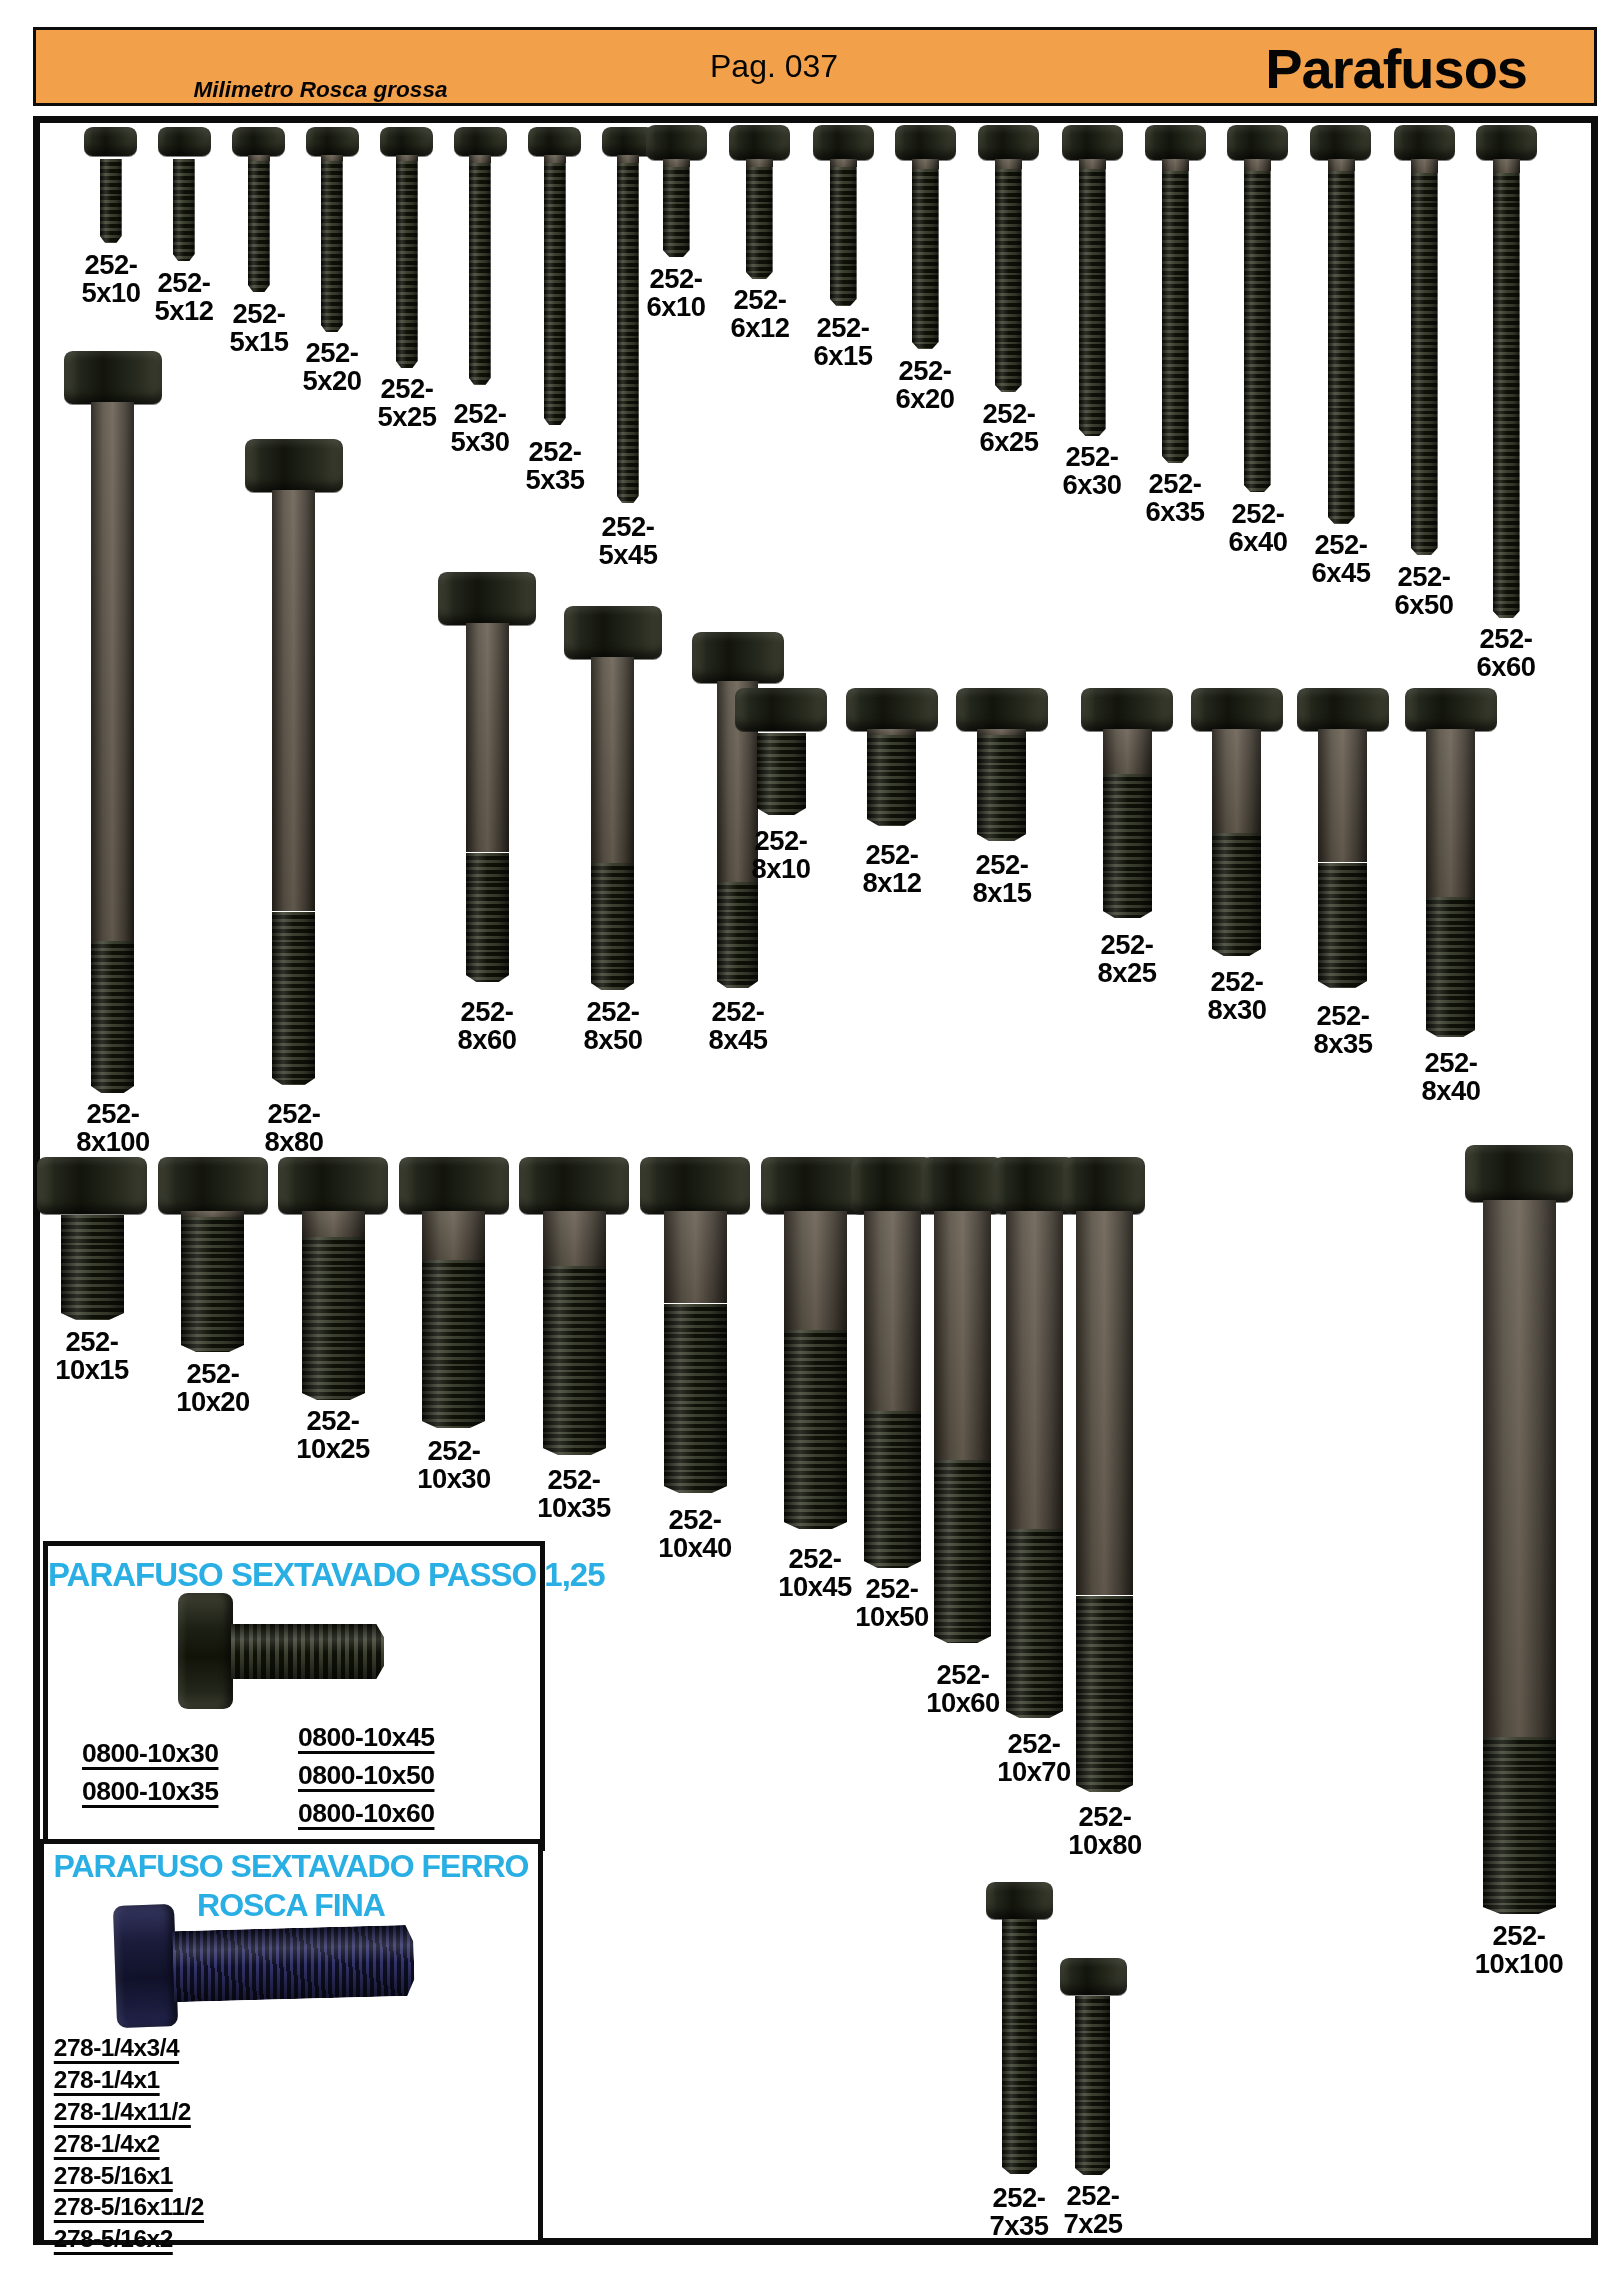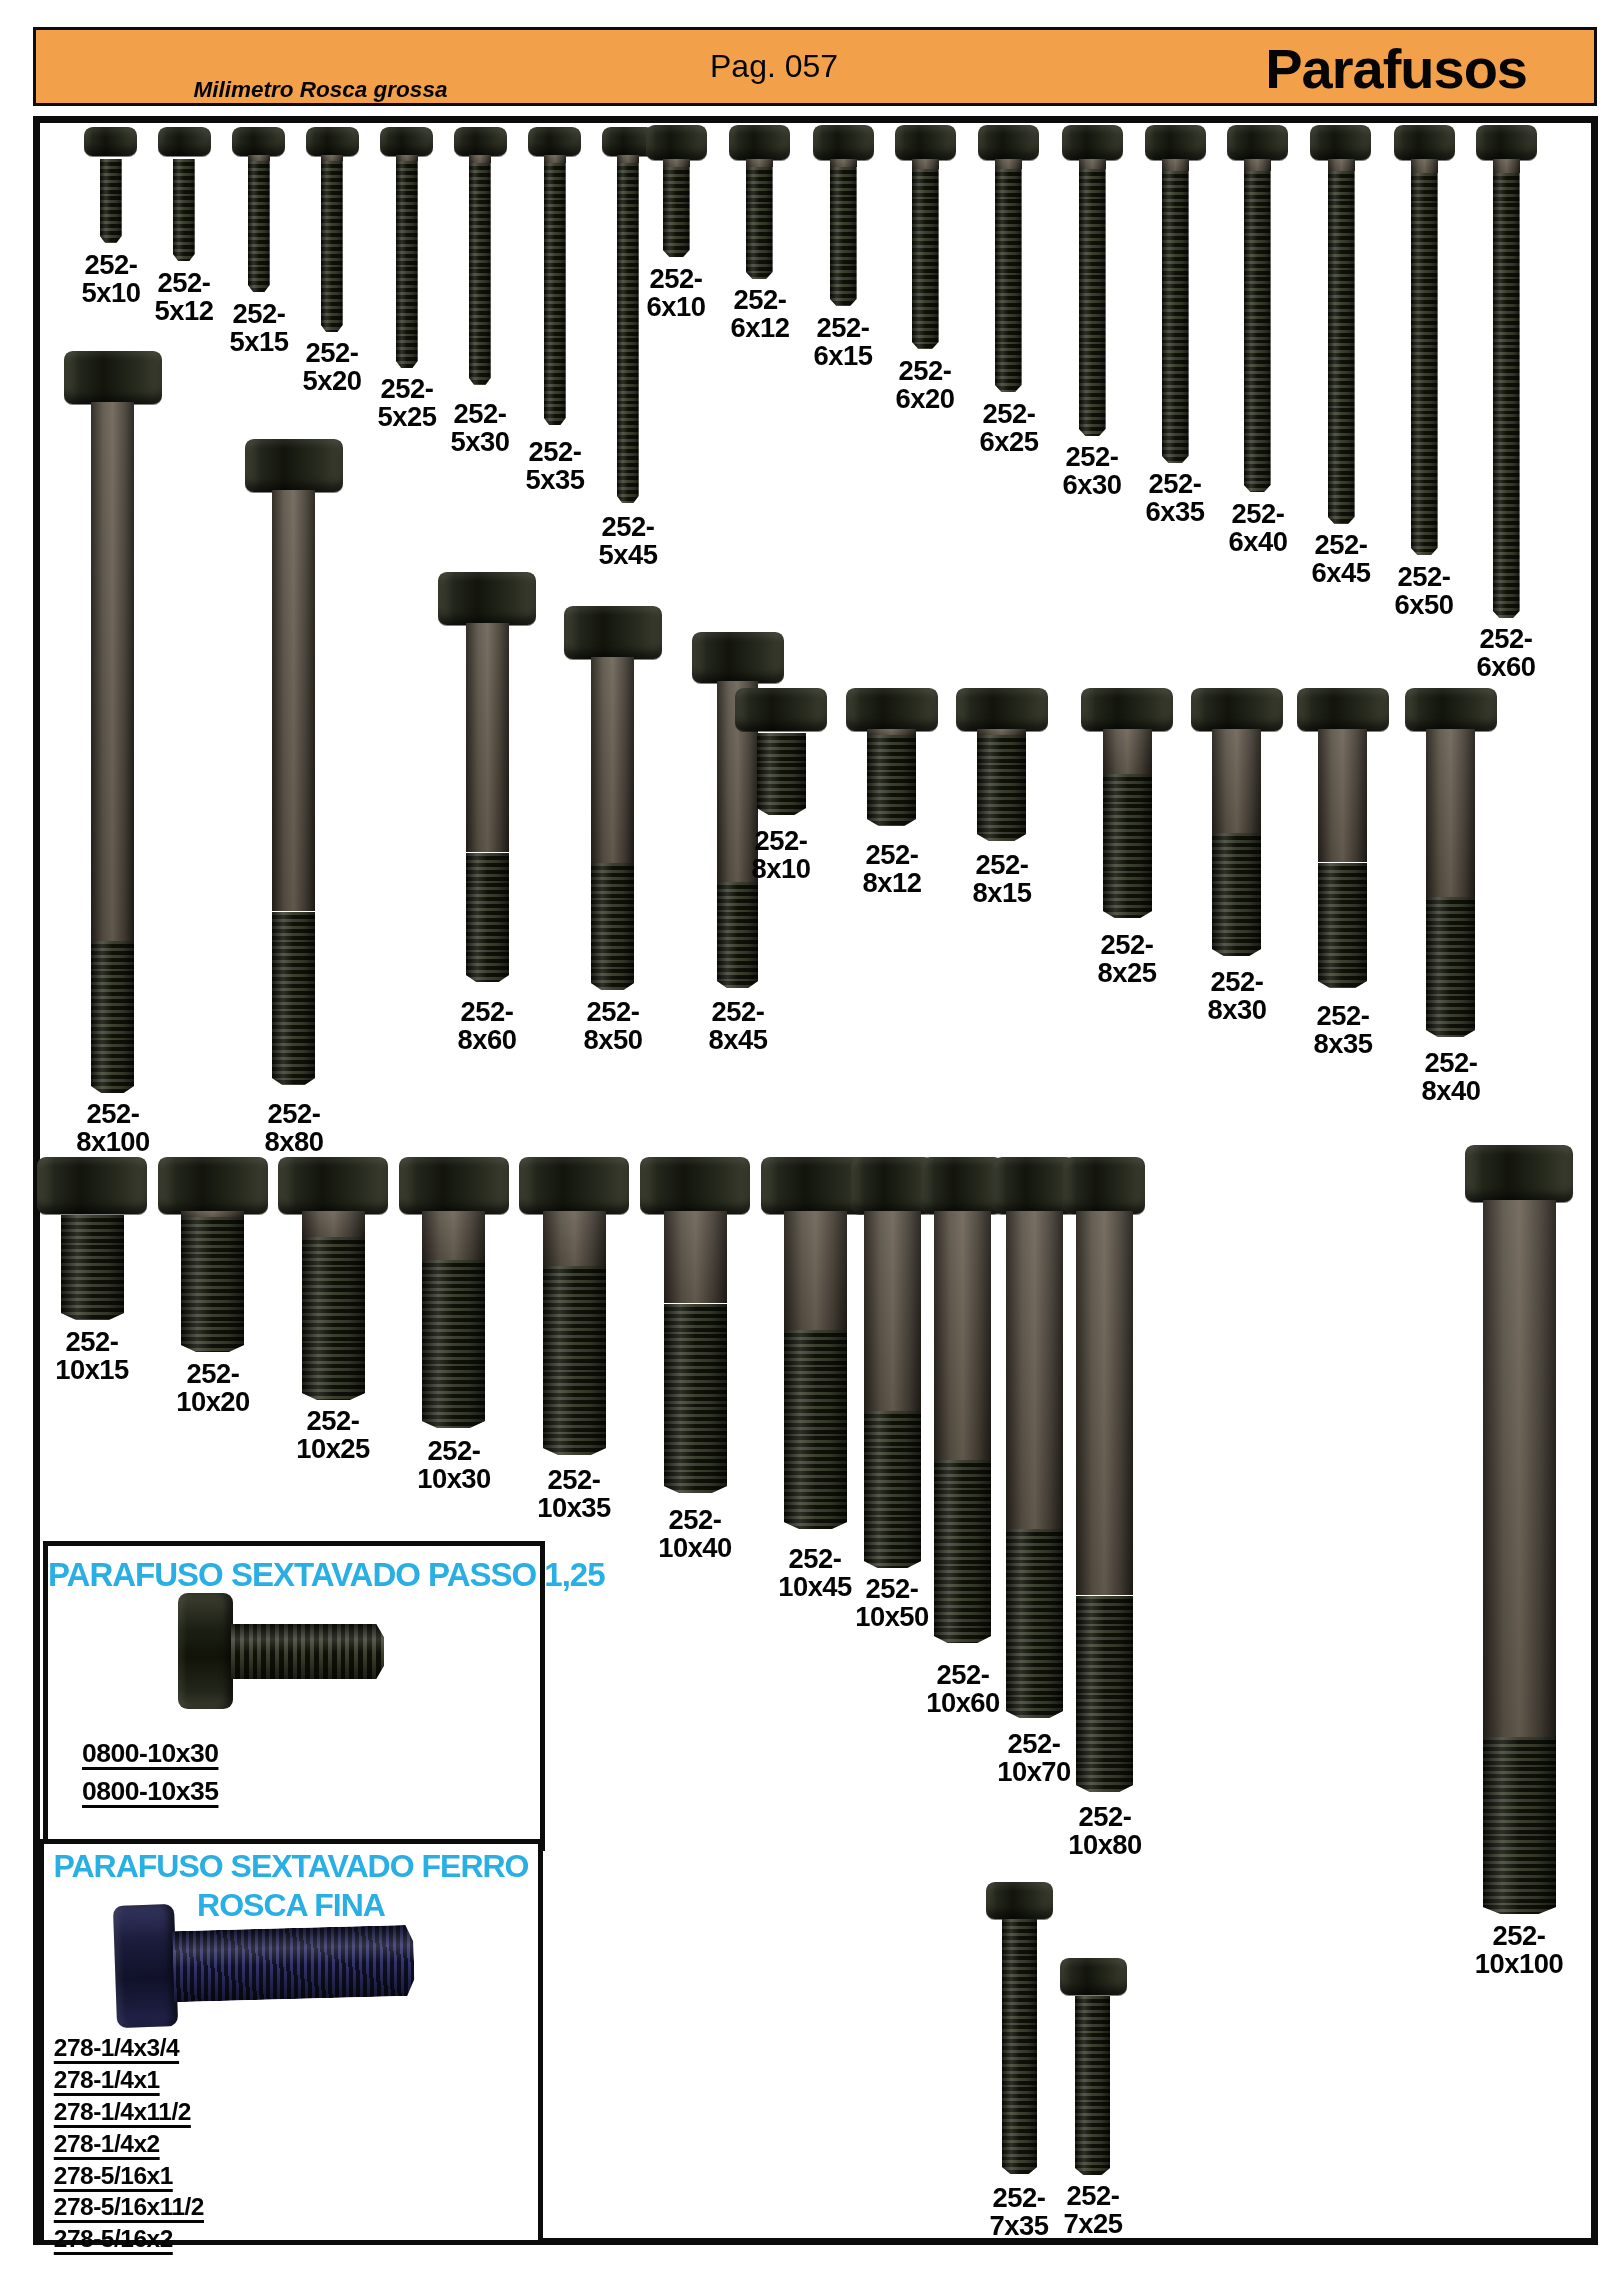--- a/index.html
+++ b/index.html
@@ -50,21 +50,21 @@
   .ferro-box .hbolt-head{background:linear-gradient(180deg,#34355e 0%,#1b1c3b 30%,#101129 60%,#22234a 100%);}
   .ferro-box .hbolt-shank{background:repeating-linear-gradient(90deg,#32336a 0px,#32336a 2.9px,#0e0f26 2.9px,#0e0f26 6.9px);}
 </style>
 </head>
 <body>
 
 <div class="page">
 
   <div class="header" style="background: rgb(242, 160, 74);">
     <div class="header-sub">Milimetro Rosca grossa</div>
-    <div class="header-page">Pag. 057</div>
+    <div class="header-page">Pag. 037</div>
     <div class="header-brand">Parafusos</div>
   </div>
 
   <div class="main-box"></div>
 
   <div id="bolt-layer">
       <div class="bolt">
         <div class="bolt-head" style="left: 84px; top: 127px; width: 53px; height: 29px;"></div>
         <div class="bolt-thread" style="left: 100px; top: 159px; width: 21.6px; height: 84px;"></div>
       </div>
@@ -468,20 +468,26 @@
       </div>
     </div>
 
   <div class="passo-box">
     <div class="cyan-title" style="top: 9.8px; font-size: 33px; color: rgb(41, 175, 227);">PARAFUSO SEXTAVADO PASSO 1,25</div>
     <div class="hbolt-head" style="left:130px;top:47px;width:55px;height:116px;"></div>
     <div class="hbolt-shank" style="left:183px;top:78px;width:153px;height:55px;"></div>
     <div class="code-col" style="left:34px;top:192px;" id="passo-left">
         <span class="code-item">0800-10x30</span>
         <span class="code-item">0800-10x35</span>
+      </div>
+    <div class="code-col" style="left:250px;top:176px;" id="passo-right">
+        <span class="code-item">0800-10x45</span>
+        <span class="code-item">0800-10x50</span>
+        <span class="code-item">0800-10x60</span>
+        <span class="code-item">0800-10x70</span>
       </div>
   </div>
 
   <div class="ferro-box">
     <div class="cyan-title" style="top: 43px; font-size: 32px; color: rgb(41, 175, 227);">ROSCA FINA</div>
     <div class="cyan-title" style="top: 3.9px; font-size: 32px; color: rgb(41, 175, 227);">PARAFUSO SEXTAVADO FERRO</div>
     <div class="hbolt-head" style="left:71px;top:61px;width:61px;height:122px;transform:rotate(-2deg);"></div>
     <div class="hbolt-shank" style="left:129px;top:84px;width:241px;height:71px;transform:rotate(-1.5deg);"></div>
     <div class="code-col" style="left:9.8px;top:190px;" id="ferro-left">
         <span class="code-item">278-1/4x3/4</span>

